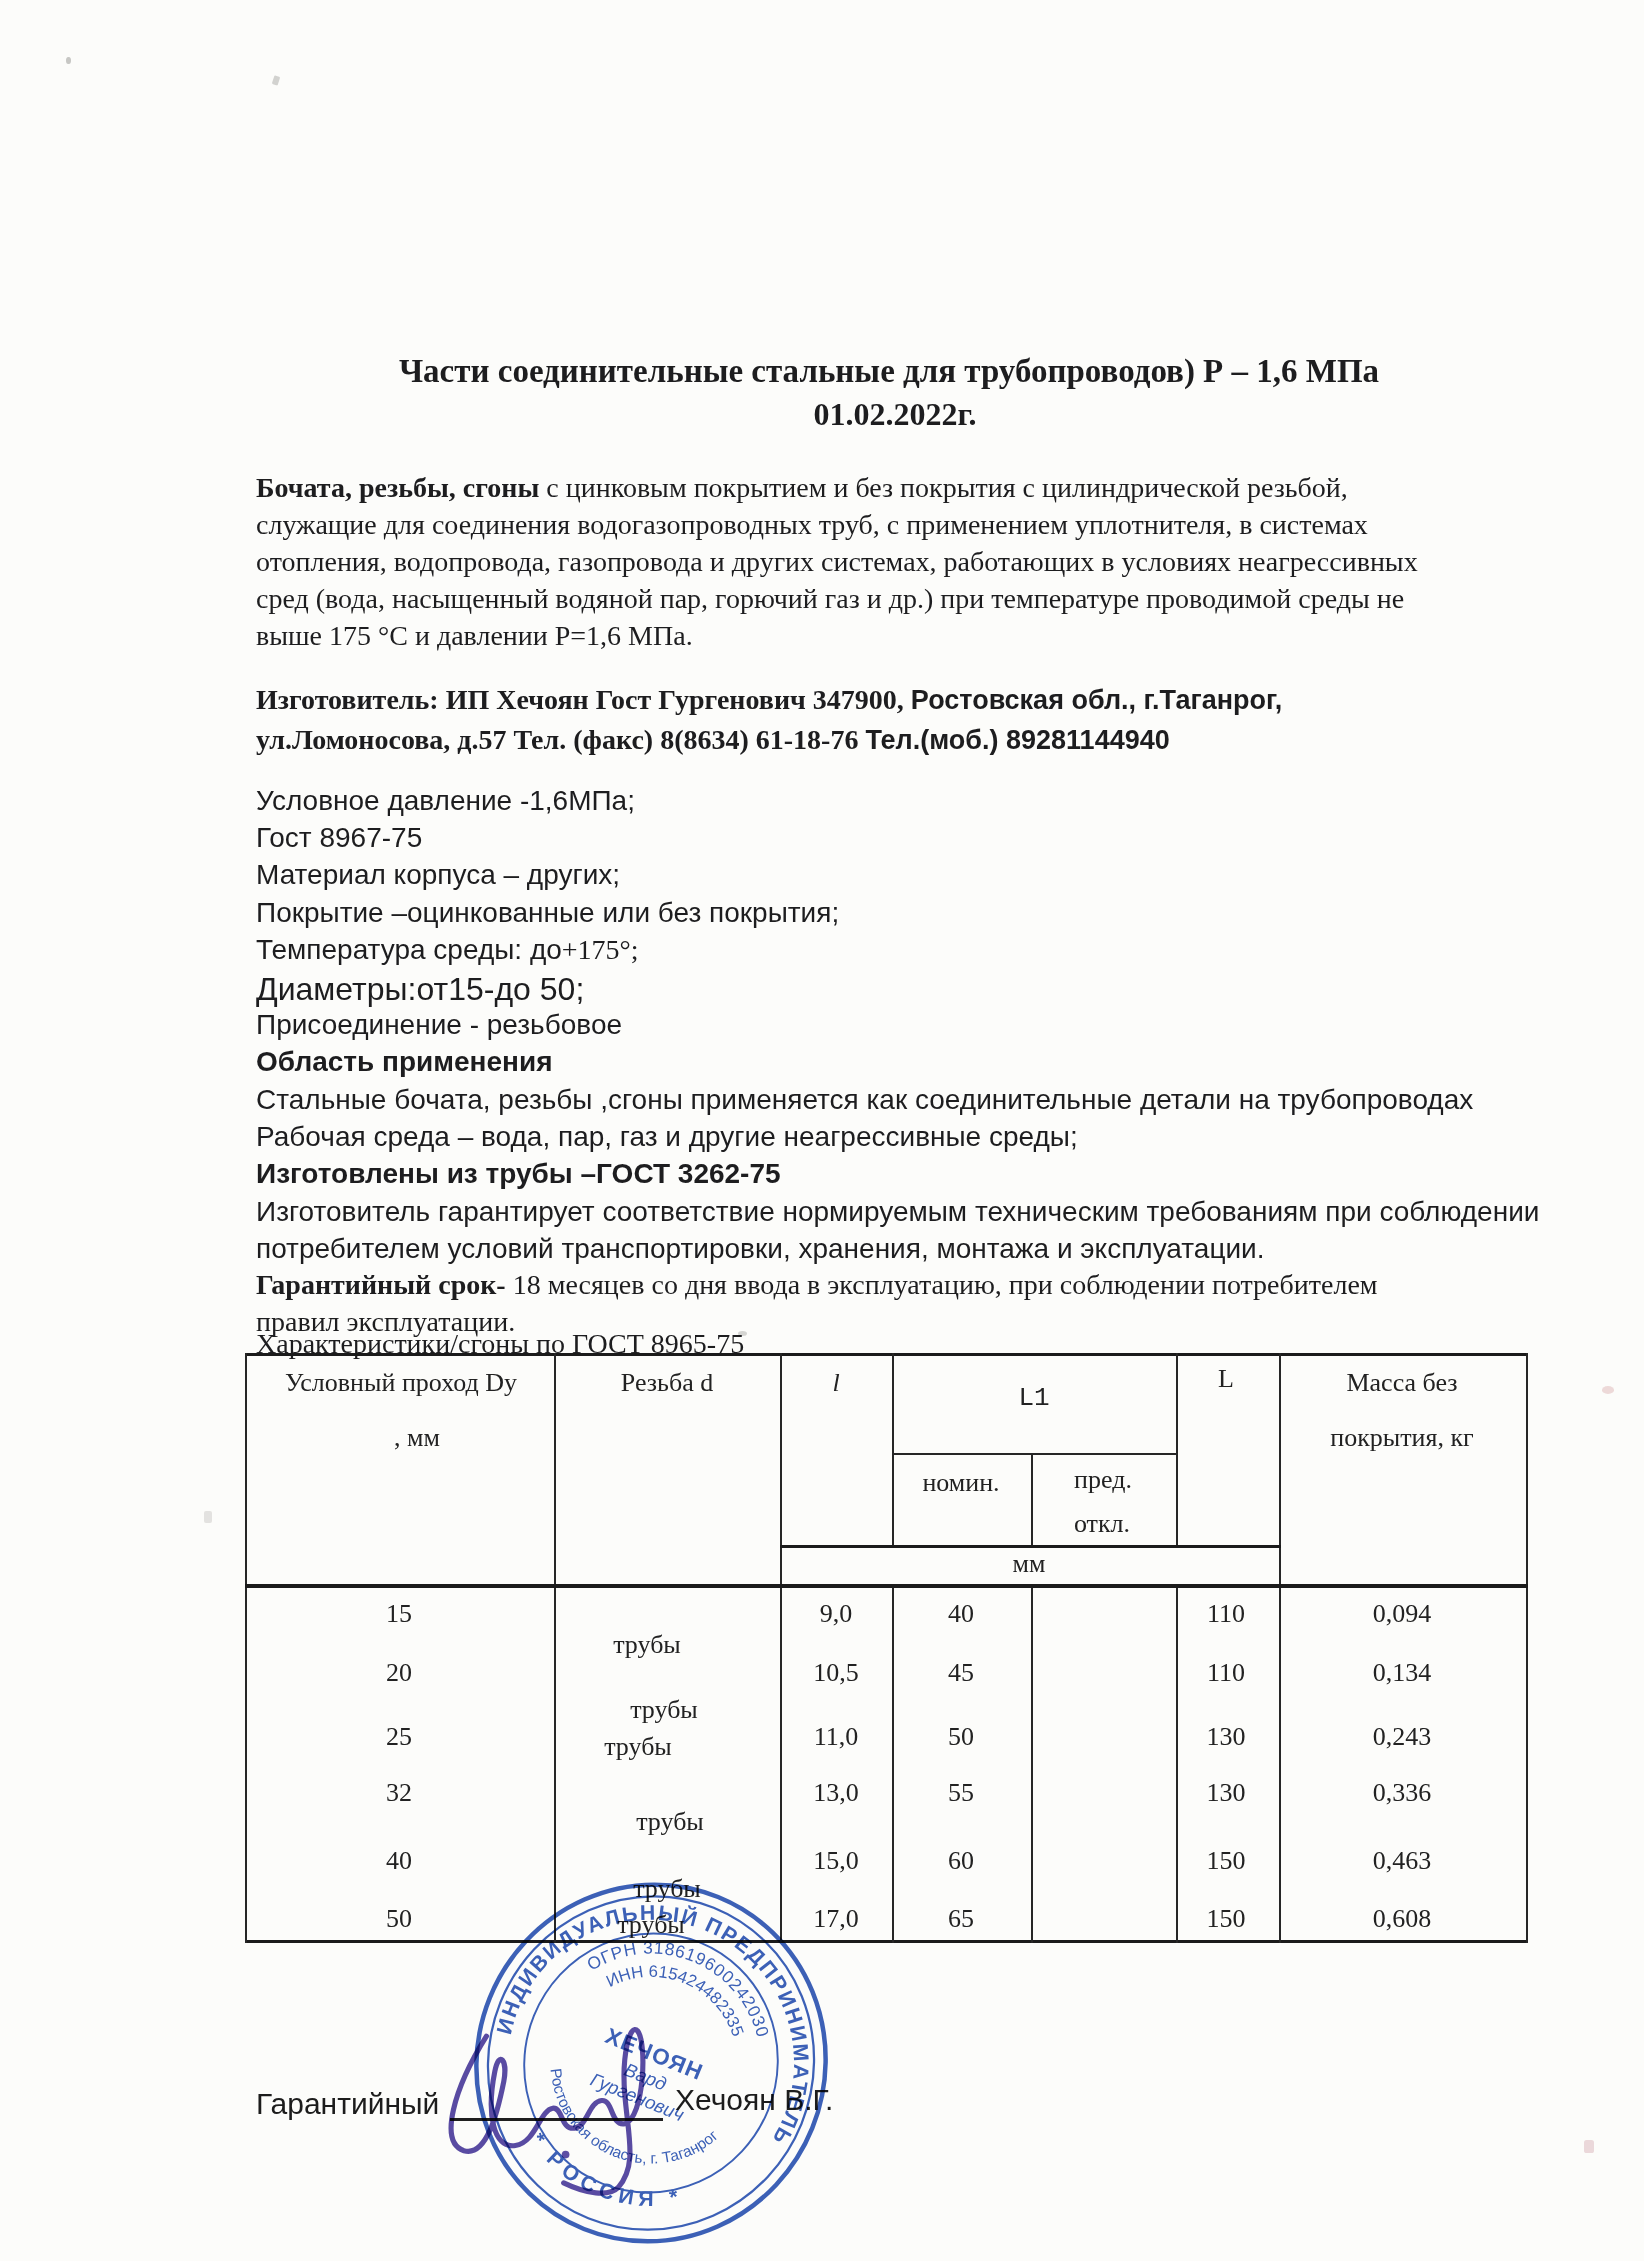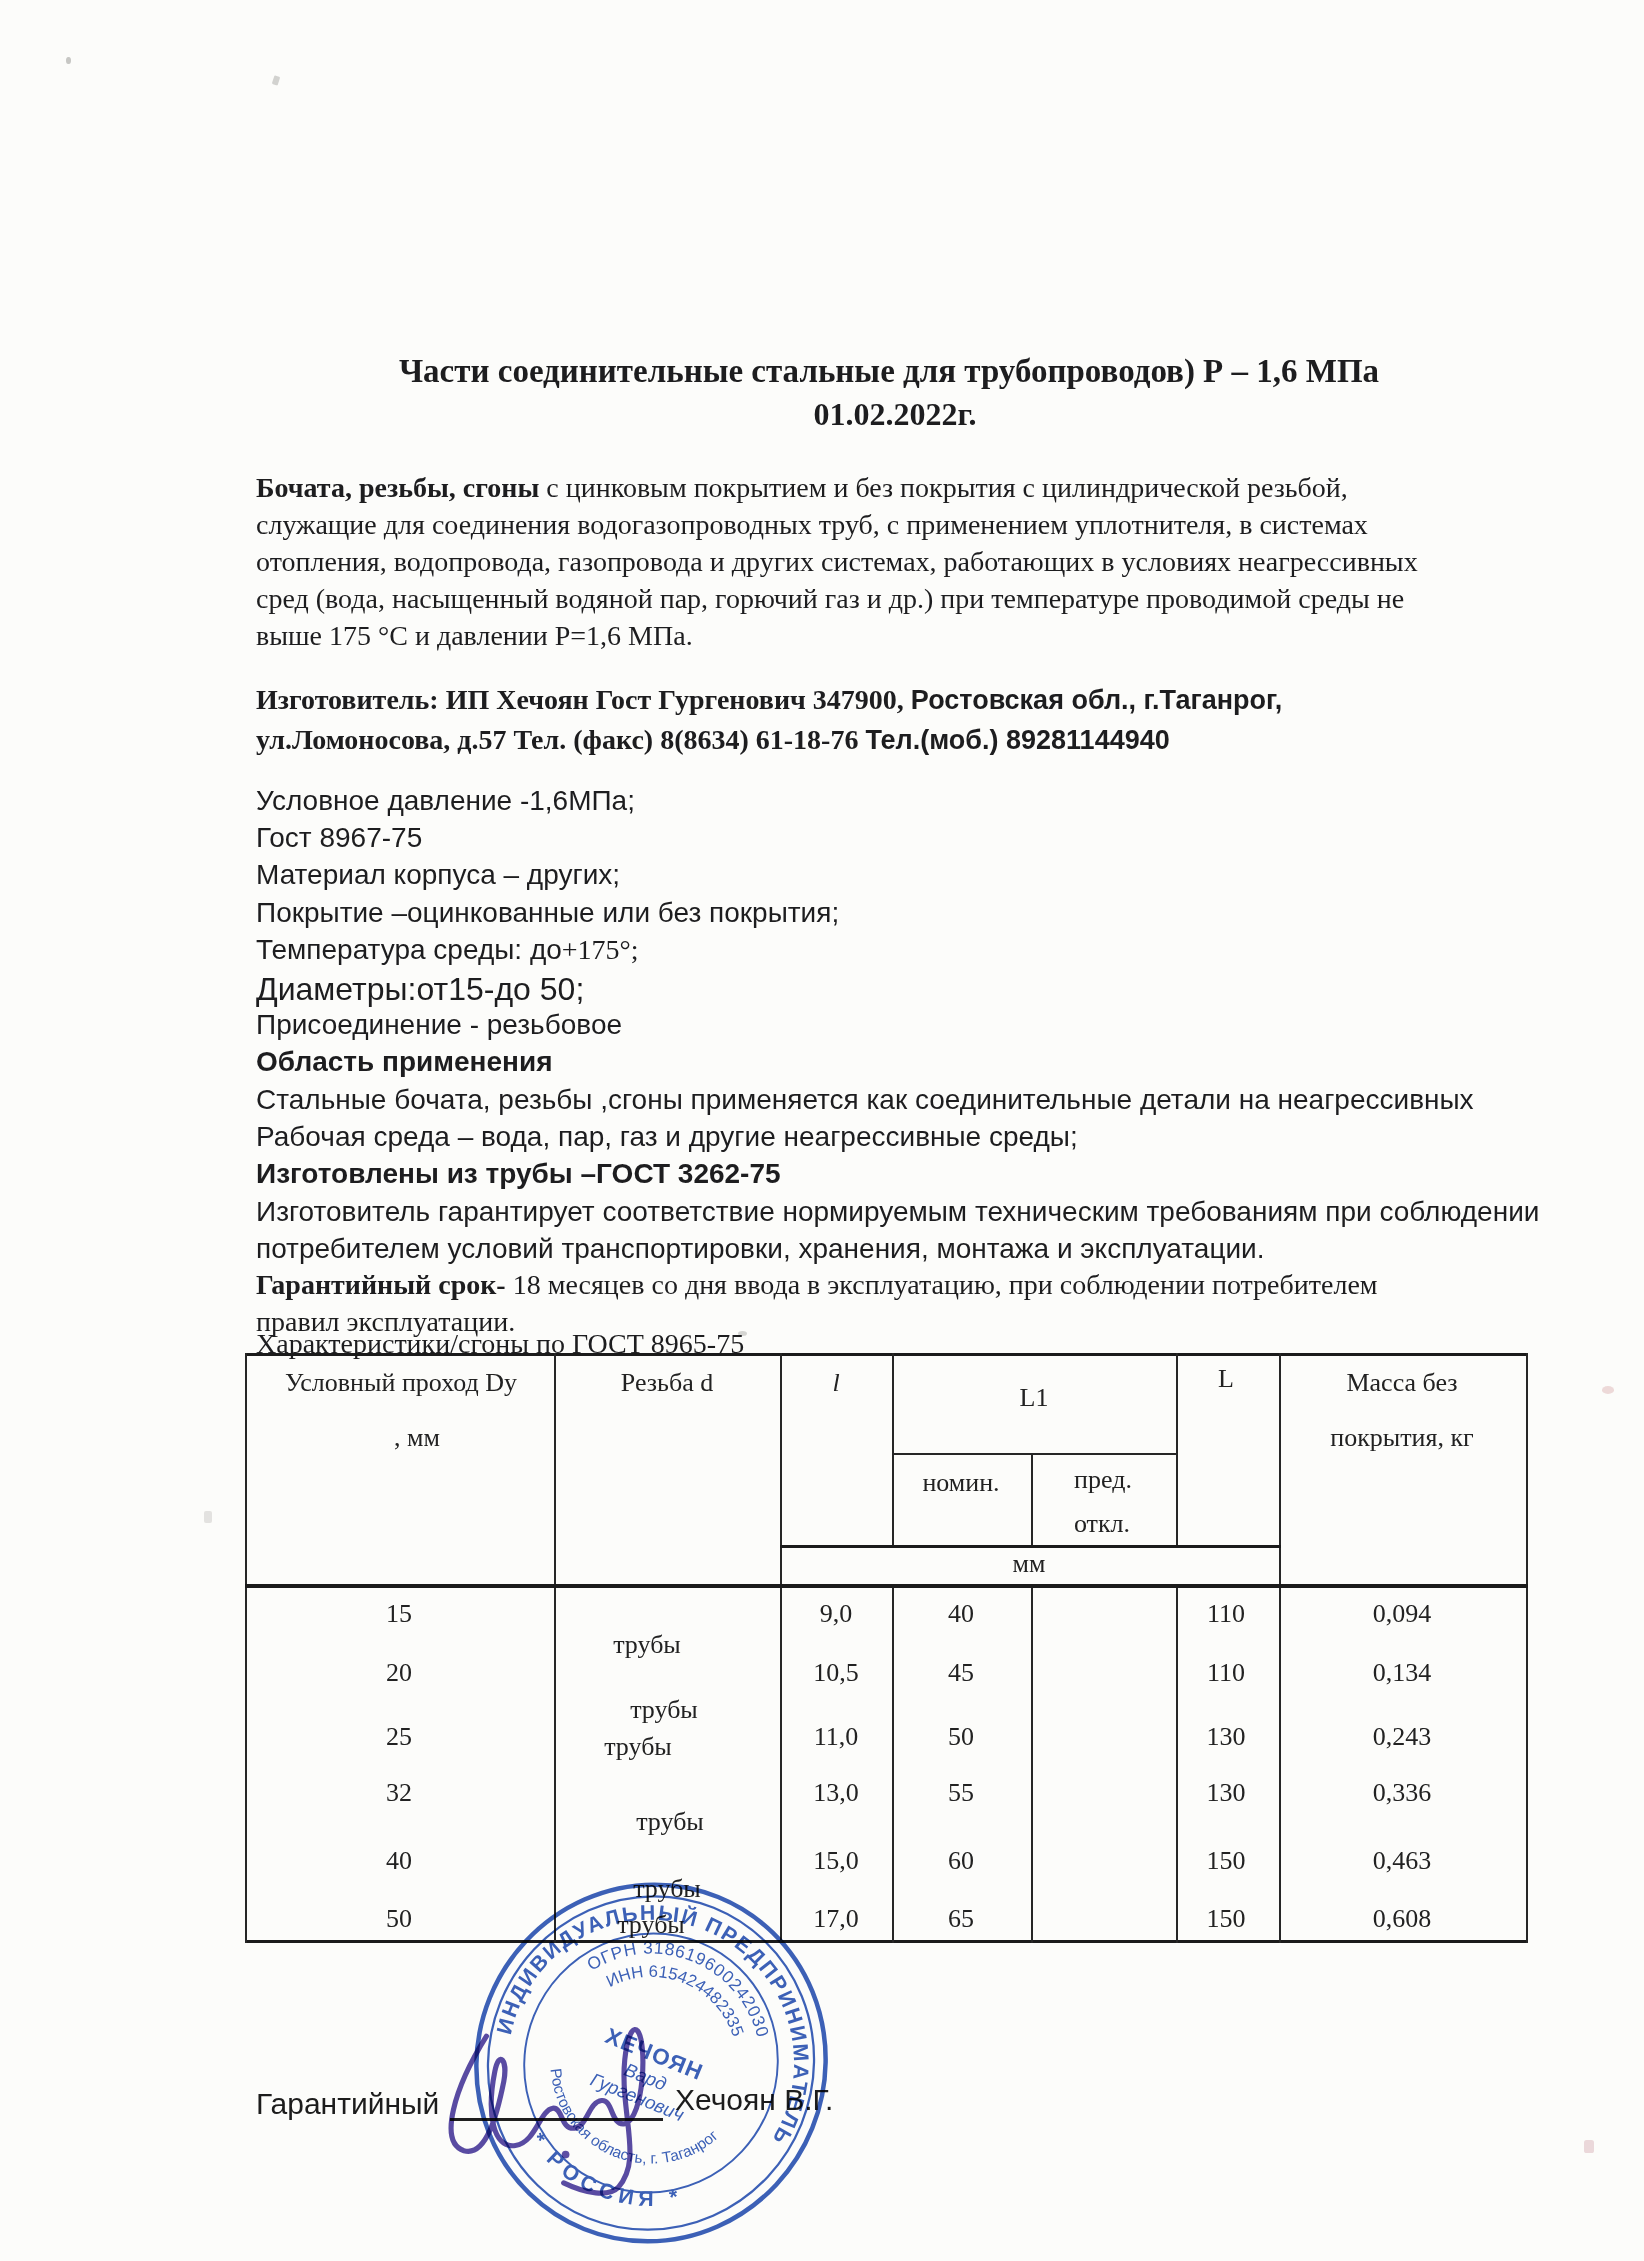--- a/index.html
+++ b/index.html
@@ -57,21 +57,21 @@
   <div class="abs san" style="left:256px;top:822px;font-size:28px;">Гост 8967-75</div>
   <div class="abs san" style="left:256px;top:859px;font-size:28px;">Материал корпуса – других;</div>
   <div class="abs san" style="left:256px;top:897px;font-size:28px;">Покрытие –оцинкованные или без покрытия;</div>
   <div class="abs" style="left:256px;top:934px;font-size:28px;white-space:nowrap;">
     <span class="san">Температура среды: до</span><span class="ser">+175°;</span>
   </div>
   <div class="abs san" style="left:256px;top:971px;font-size:32px;">Диаметры:от15-до 50;</div>
   <div class="abs san" style="left:256px;top:1009px;font-size:28px;">Присоединение - резьбовое</div>
 
   <div class="abs san b" style="left:256px;top:1046px;font-size:28px;">Область применения</div>
-  <div class="abs san" style="left:256px;top:1084px;font-size:28px;">Стальные бочата, резьбы ,сгоны  применяется как соединительные детали на неагрессивных</div>
+  <div class="abs san" style="left:256px;top:1084px;font-size:28px;">Стальные бочата, резьбы ,сгоны  применяется как соединительные детали на трубопроводах</div>
   <div class="abs san" style="left:256px;top:1121px;font-size:28px;">Рабочая среда – вода, пар, газ и другие неагрессивные среды;</div>
   <div class="abs san b" style="left:256px;top:1158px;font-size:28px;">Изготовлены из трубы –ГОСТ 3262-75</div>
   <div class="abs san" style="left:256px;top:1196px;font-size:28px;">Изготовитель гарантирует соответствие нормируемым техническим требованиям при соблюдении</div>
   <div class="abs san" style="left:256px;top:1233px;font-size:28px;">потребителем условий транспортировки, хранения, монтажа и эксплуатации.</div>
   <div class="abs" style="left:256px;top:1269px;font-size:28px;white-space:nowrap;">
     <span class="ser b">Гарантийный срок-</span><span class="ser"> 18 месяцев со дня ввода в эксплуатацию, при соблюдении потребителем</span>
   </div>
   <div class="abs ser" style="left:256px;top:1306px;font-size:28px;">правил эксплуатации.</div>
   <div class="abs ser" style="left:256px;top:1328px;font-size:28px;text-align:center;">Характеристики/сгоны по ГОСТ 8965-75</div>
 
@@ -94,21 +94,21 @@
     <div class="vl" style="left:1176px;top:1584px;height:359px;"></div>
 
     <div class="hl" style="left:892px;top:1453px;width:285px;"></div>
     <div class="hl thick" style="left:780px;top:1545px;width:501px;height:3.2px;"></div>
     <div class="hl thick" style="left:245px;top:1584px;width:1283px;height:3.9px;"></div>
 
     <div class="cell" style="left:401px;top:1383px;">Условный проход Dy</div>
     <div class="cell" style="left:417px;top:1438px;">, мм</div>
     <div class="cell" style="left:667px;top:1383px;">Резьба d</div>
     <div class="cell" style="left:836px;top:1383px;font-style:italic;">l</div>
-    <div class="cell" style="left:1034px;top:1398px;">L1</div>
+    <div class="cell" style="left:1034px;top:1398px;font-family:Liberation Mono, monospace;">L1</div>
     <div class="cell" style="left:1226px;top:1379px;">L</div>
     <div class="cell" style="left:1402px;top:1383px;">Масса без</div>
     <div class="cell" style="left:1402px;top:1438px;">покрытия, кг</div>
     <div class="cell" style="left:961px;top:1483px;">номин.</div>
     <div class="cell" style="left:1103px;top:1480px;">пред.</div>
     <div class="cell" style="left:1102px;top:1524px;">откл.</div>
     <div class="cell" style="left:1029px;top:1564px;">мм</div>
 
     <div class="cell" style="left:399px;top:1614px;">15</div>
     <div class="cell" style="left:647px;top:1645px;">трубы</div>

